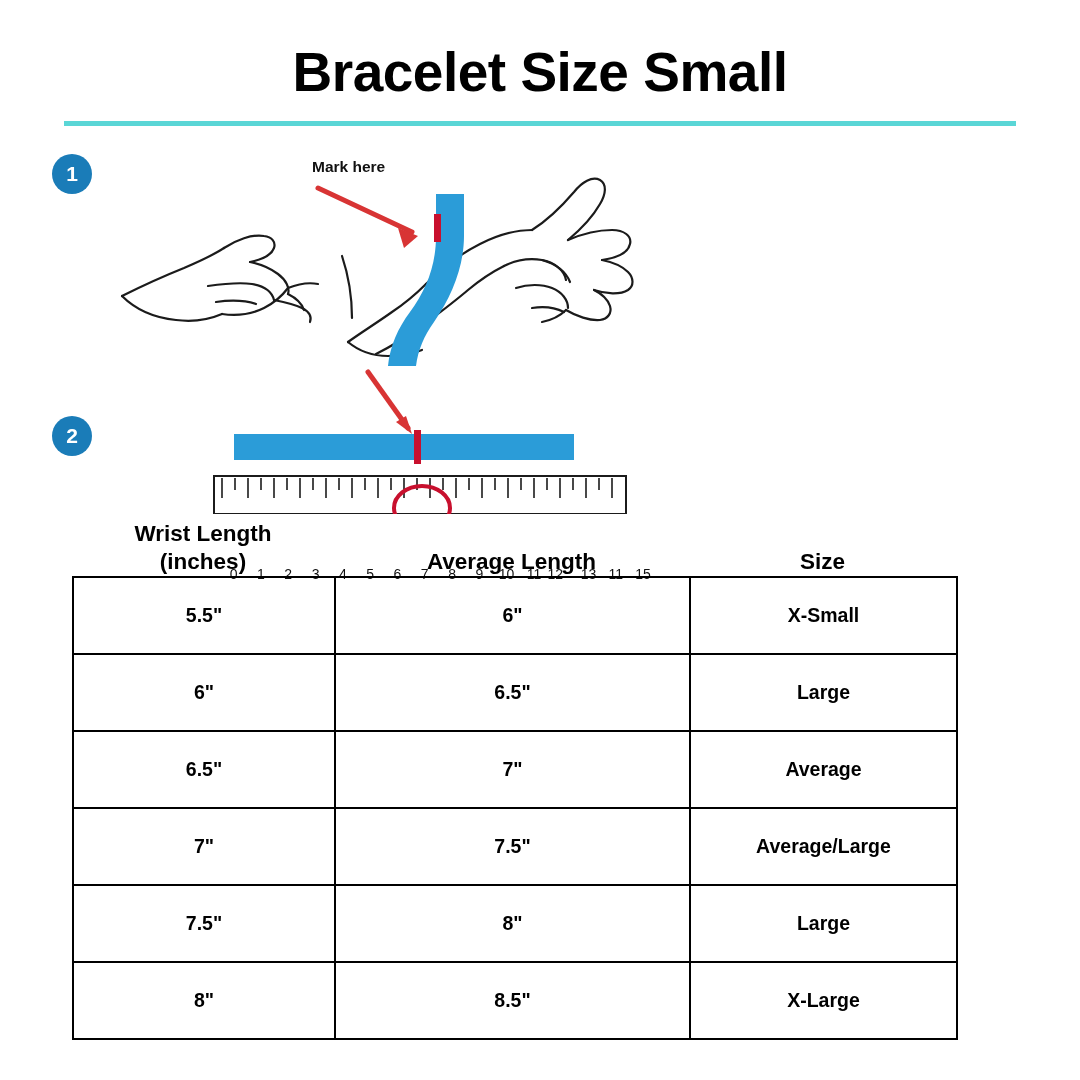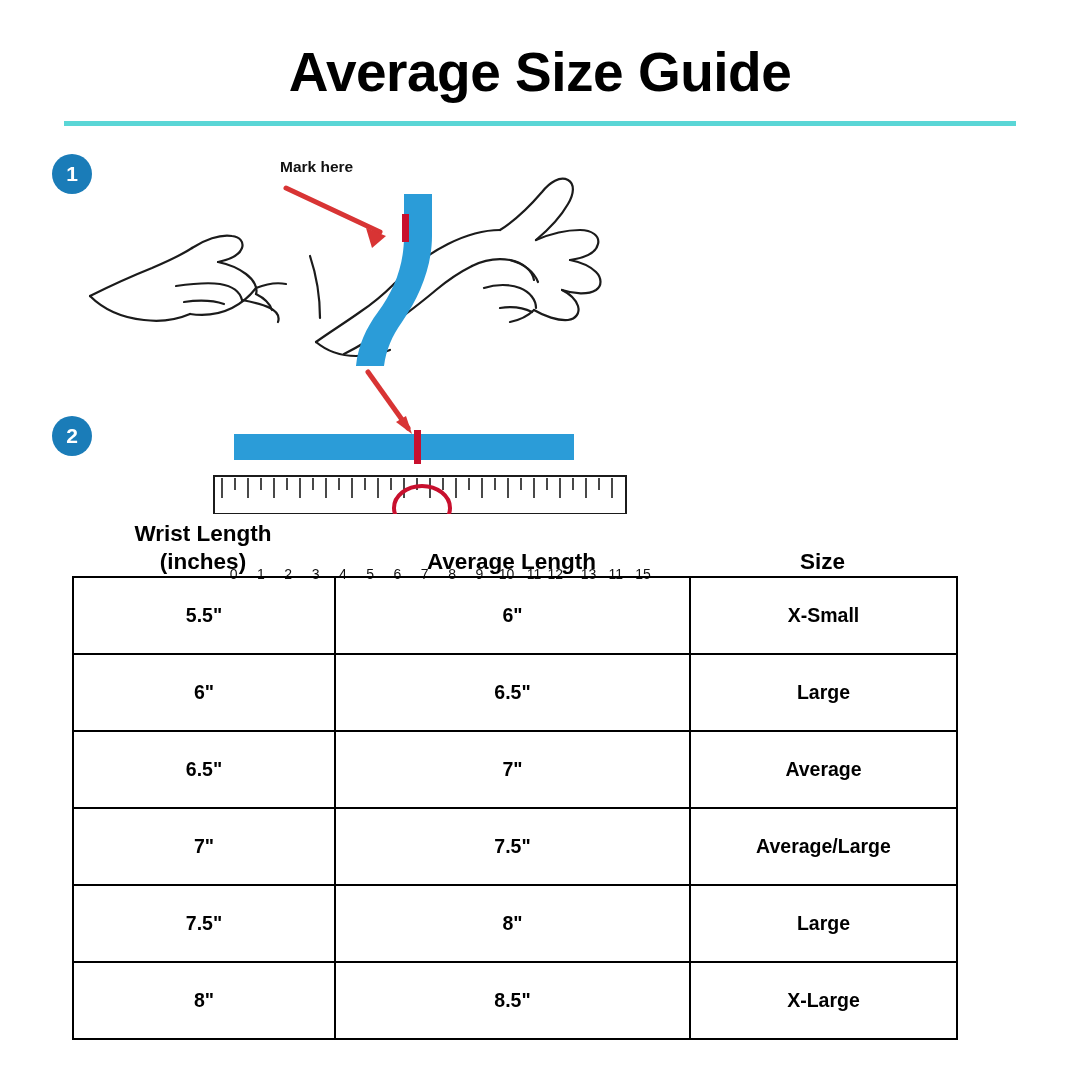--- a/index.html
+++ b/index.html
@@ -63,21 +63,21 @@
     width: 308px;
     text-align: center;
     font-size: 25.5px;
     line-height: 1.36;
   }
   #instr-2 { margin-top: 34px; }
 
   
   #illus-hands {
     position: absolute;
-    left: 80px;
+    left: 112px;
     top: 10px;
     width: 560px;
     height: 230px;
   }
   #mark-here-label {
     position: absolute;
     left: 200px;
     top: 22px;
     font-size: 15.5px;
     font-weight: bold;
@@ -144,21 +144,21 @@
     height: 73px;
     vertical-align: middle;
   }
   table#size-table col.c0 { width: 262px; }
   table#size-table col.c1 { width: 355px; }
   table#size-table col.c2 { width: 267px; }
 </style>
 </head>
 <body>
 
-<h1 id="page-title">Average Size Guide</h1>
+<h1 id="page-title">Bracelet Size Small</h1>
 <div id="title-rule"></div>
 
 <div id="steps-area">
 
   <div class="step-badge" id="step-badge-1">1</div>
   <div class="step-badge" id="step-badge-2">2</div>
 
   <div id="illus-hands">
     <svg width="560" height="230" viewBox="0 0 560 230">
       <g fill="none" stroke="#1b1b1b" stroke-width="2.2" stroke-linecap="round" stroke-linejoin="round">

